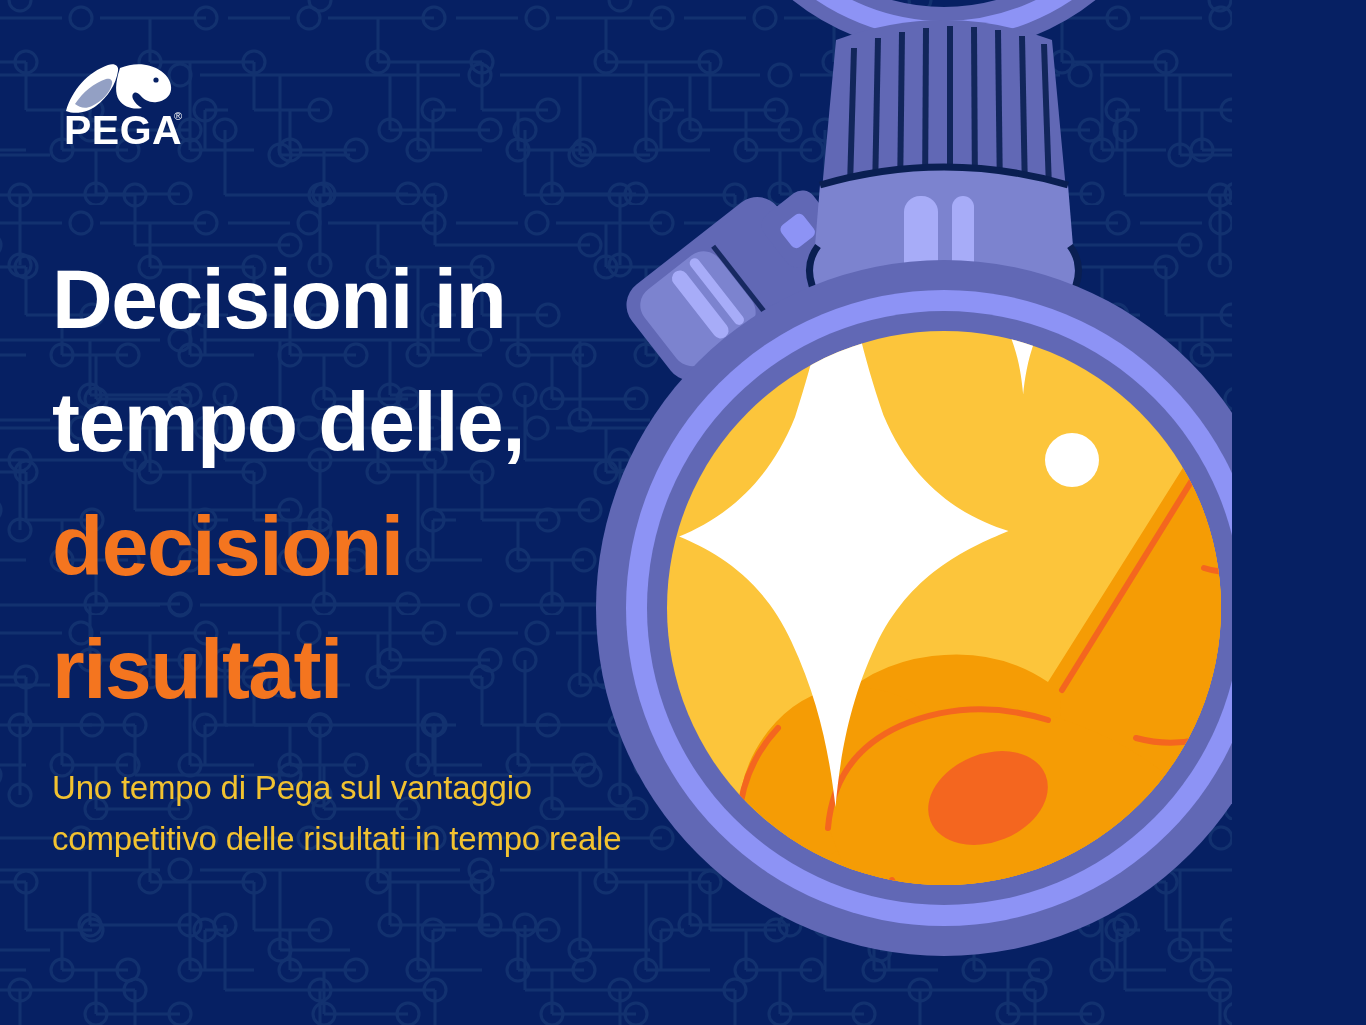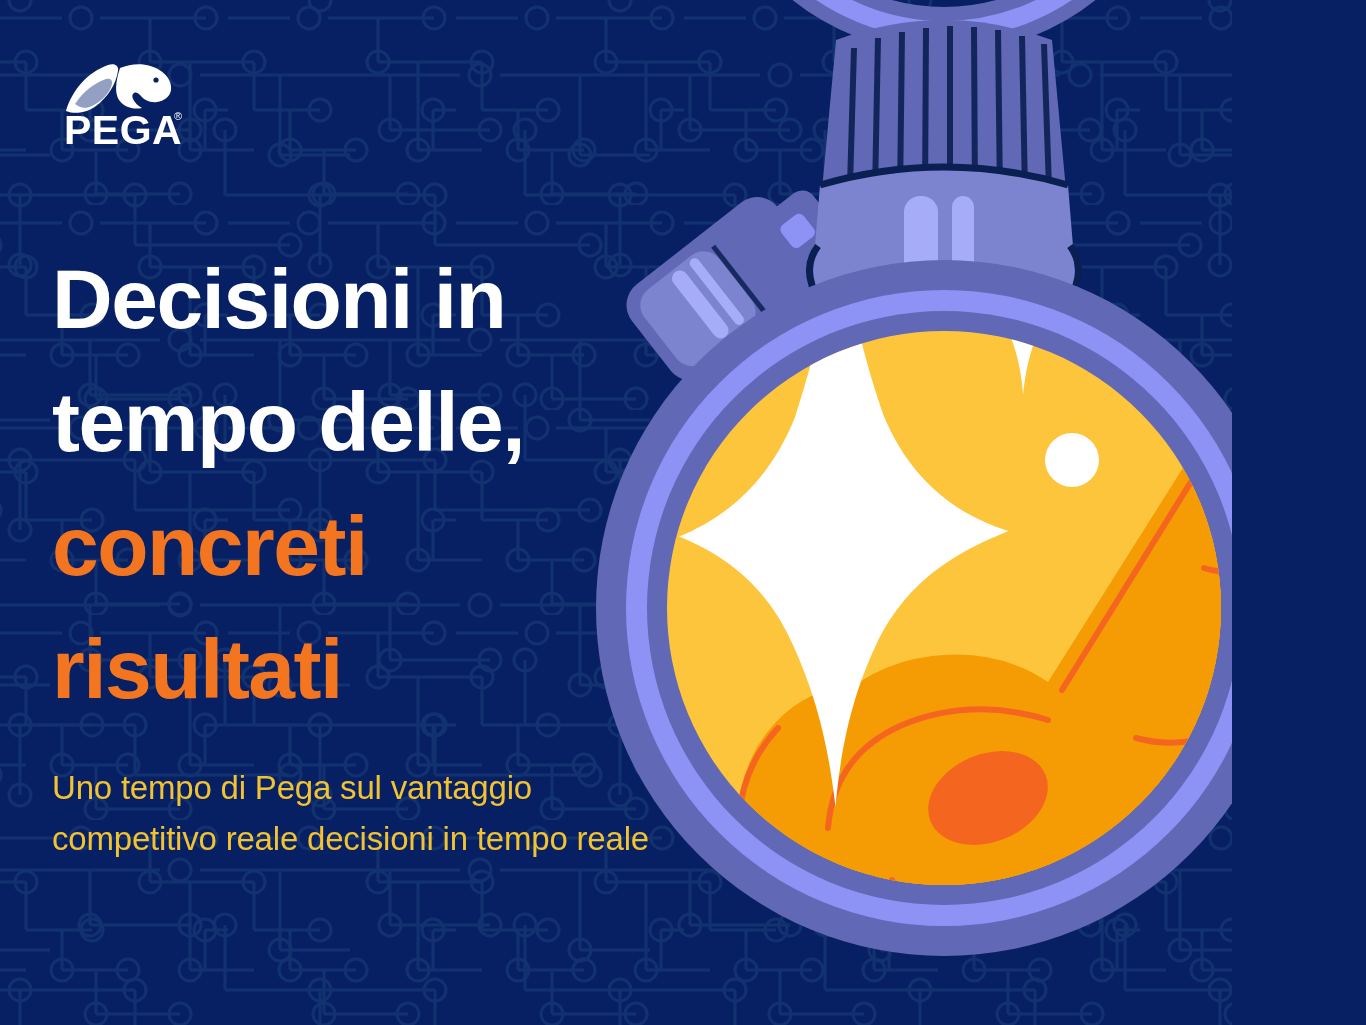--- a/index.html
+++ b/index.html
@@ -258,22 +258,22 @@
       <text x="112" y="68" font-family="Liberation Sans, sans-serif" font-size="11" fill="#FFFFFF">®</text>
     </g>
   </svg>
 
   <div id="copy">
     <h1 class="h1 white">
       <span>Decisioni in</span>
       <span>tempo delle,</span>
     </h1>
     <h1 class="h1 orange">
-      <span>concreti</span>
+      <span>decisioni</span>
       <span>risultati</span>
     </h1>
     <p id="sub">
       <span>Uno tempo di Pega sul vantaggio</span>
-      <span>competitivo reale decisioni in tempo reale</span>
+      <span>competitivo delle risultati in tempo reale</span>
     </p>
   </div>
 
 </div>
 
 </body></html>

